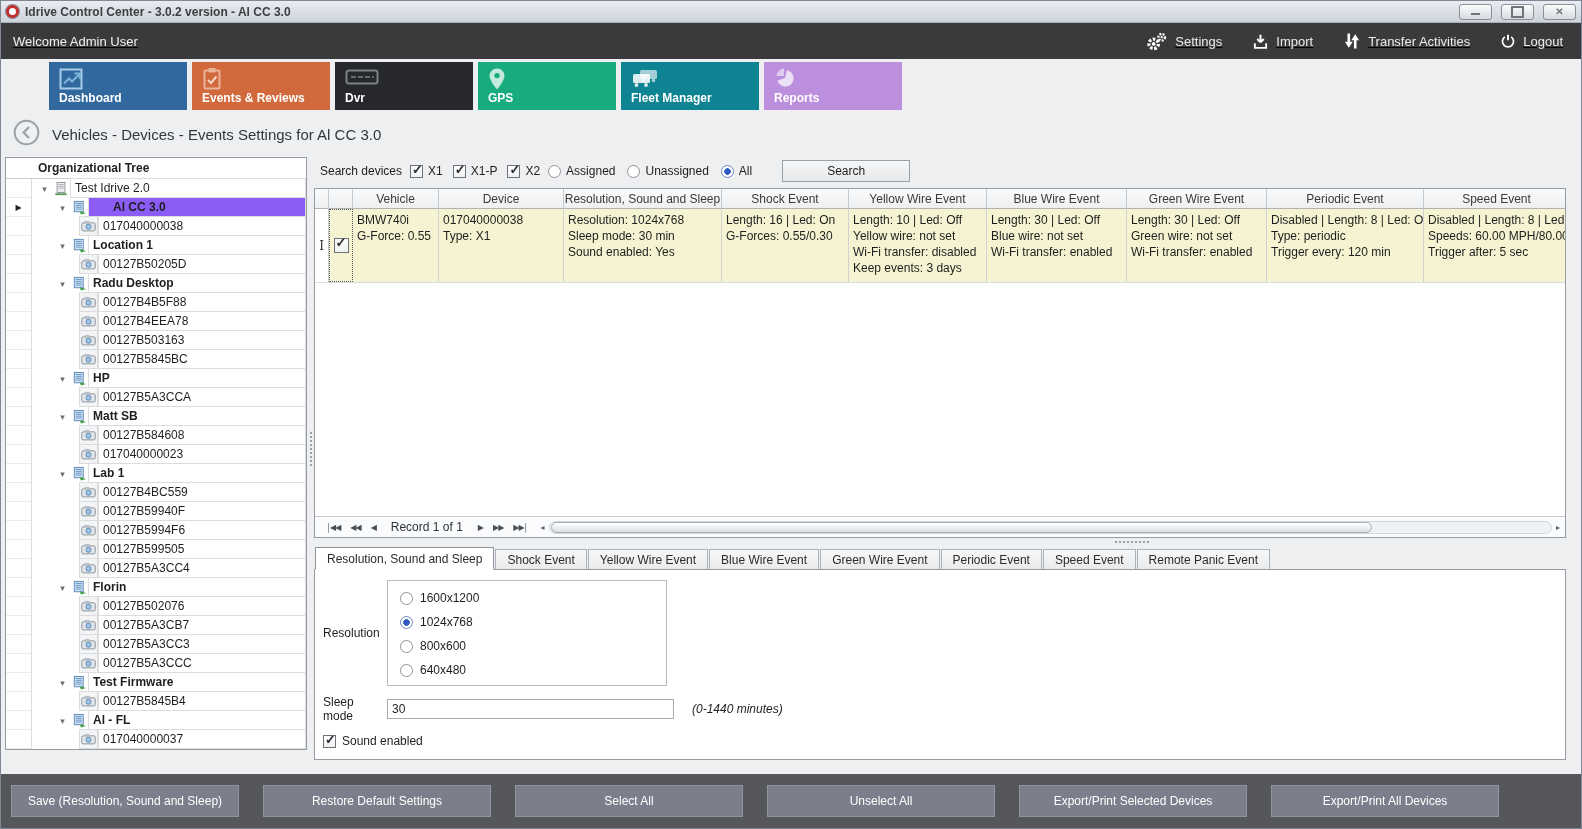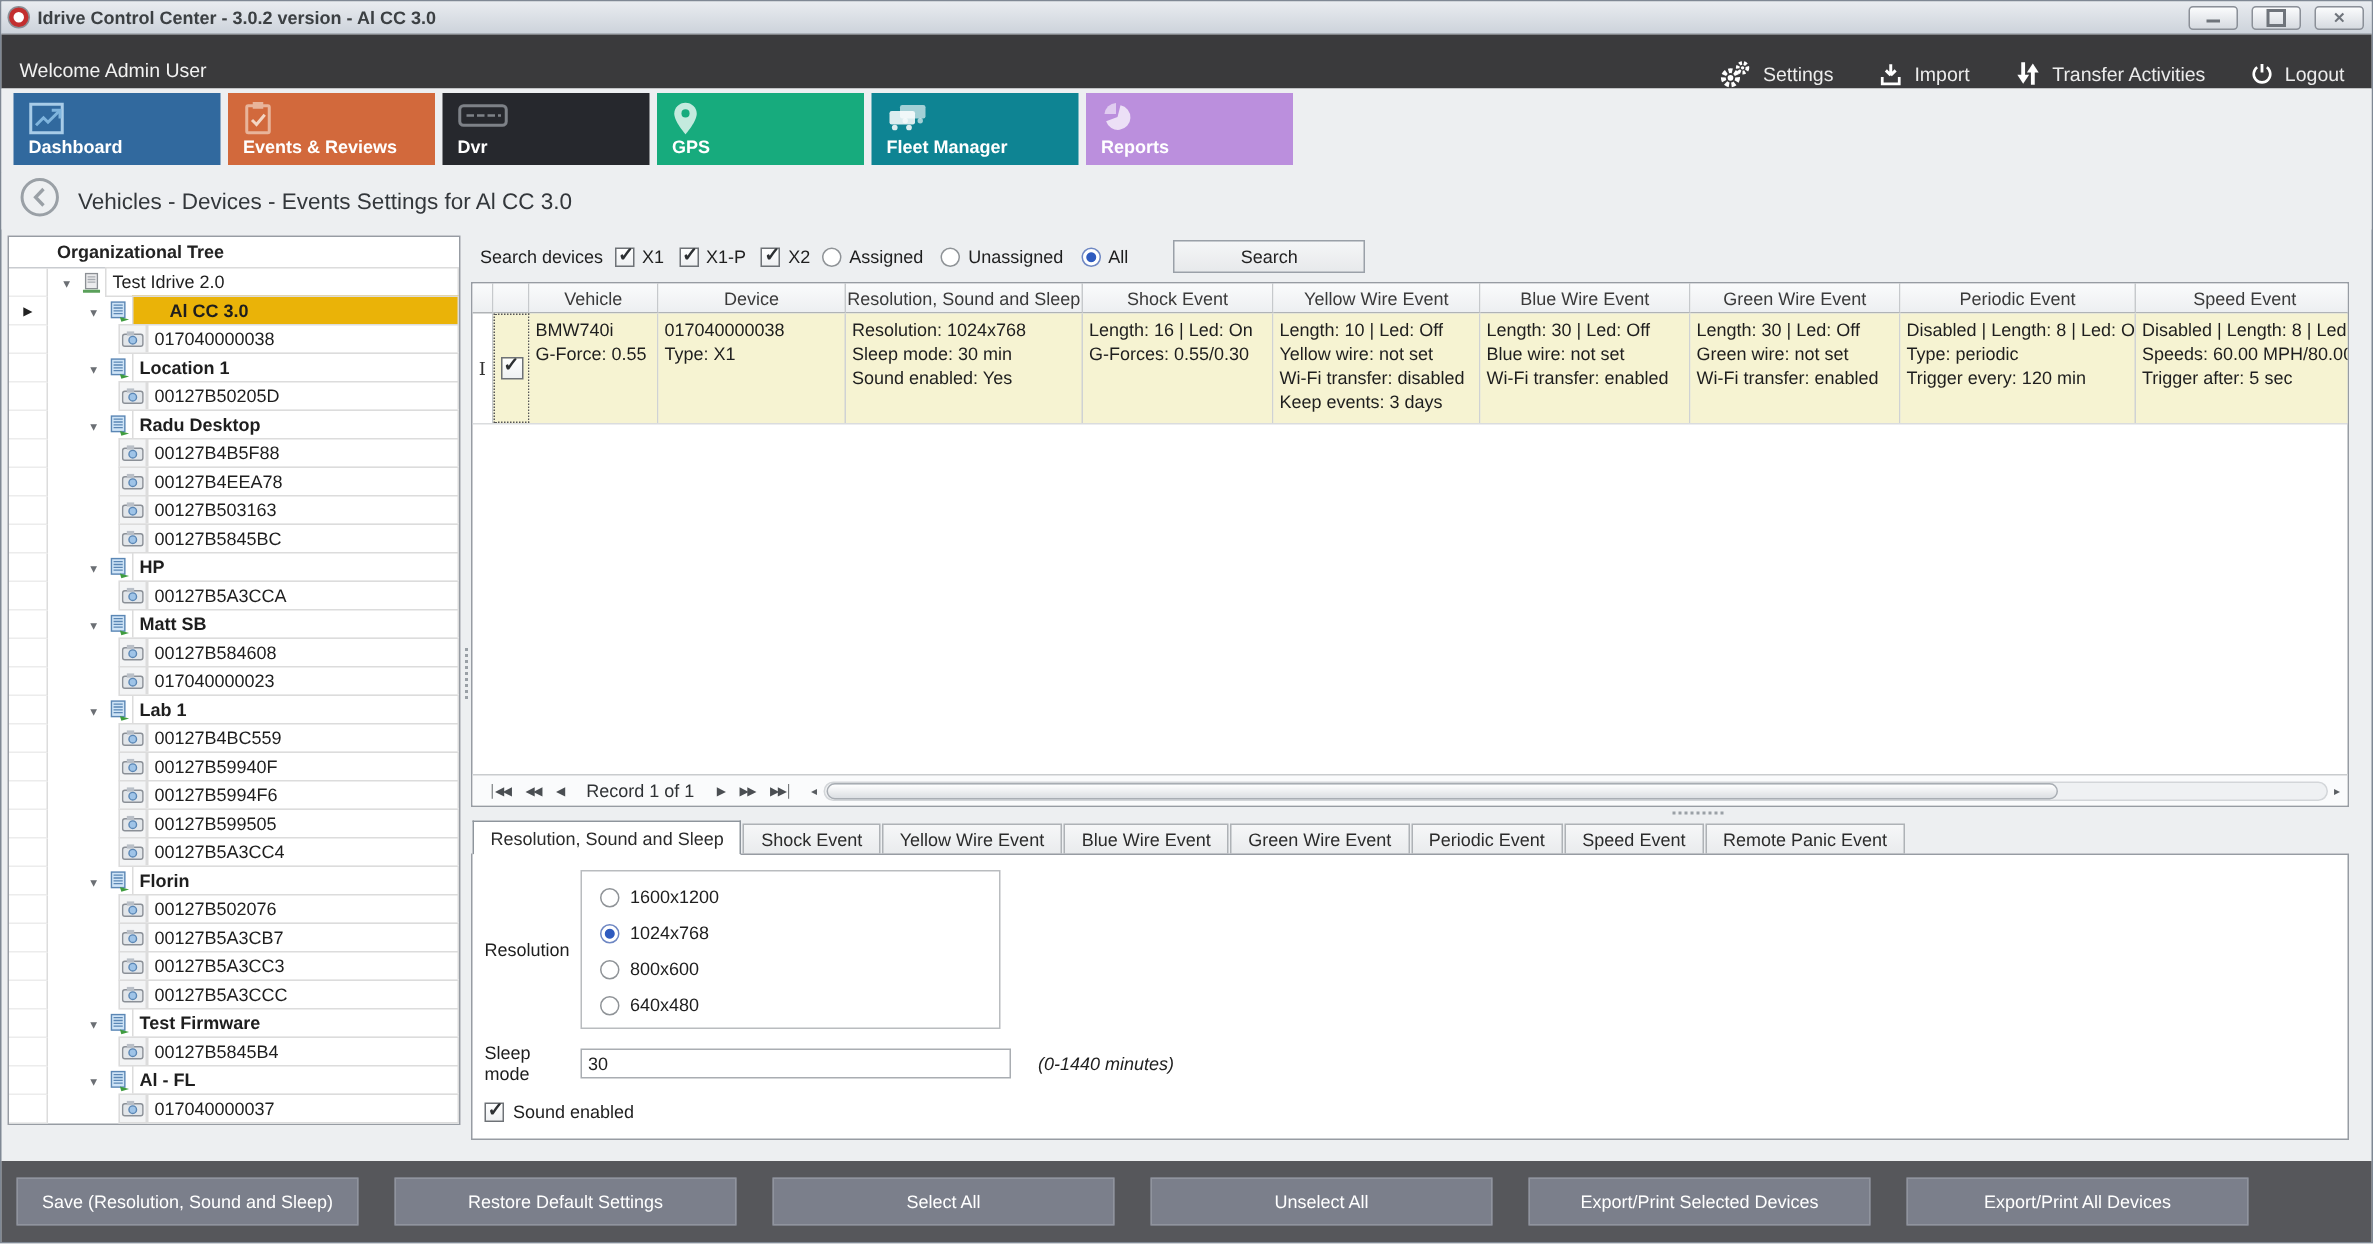--- a/index.html
+++ b/index.html
@@ -12,28 +12,28 @@
     background:linear-gradient(#e9ecf0,#cdd3db); border-bottom:1px solid #aab0b8; }
   .app-logo { width:13px; height:13px; border-radius:50%; border:3px solid #c32f2f; background:#fff; box-shadow:0 0 0 1px #8a8f96; flex:none; }
   .titlebar .title { font-size:12px; font-weight:bold; color:#3c4043; flex:1; white-space:nowrap; overflow:hidden; }
   .win-btn { width:33px; height:16px; border:1px solid #8b9098; border-radius:3px;
     background:linear-gradient(#fbfcfd,#d6dae0); display:flex; align-items:center; justify-content:center; margin-left:3px; }
   .win-btn.min::after { content:""; width:9px; height:2px; background:#6f747b; margin-top:5px; }
   .win-btn.max::after { content:""; width:9px; height:8px; border:2px solid #6f747b; }
   .win-btn.close::after { content:"✕"; color:#6f747b; font-weight:bold; font-size:10px; }
 
   
-  .topbar { height:36px; flex:none; background:#3a3a3c; display:flex; padding:16px 18px 0 12px; }
+  .topbar { height:36px; flex:none; background:#3a3a3c; display:flex; align-items:center; padding:0 18px 0 12px;text-decoration:underline; }
   .welcome { color:#f2f2f2; font-size:13px; flex:1; }
   .topbar-actions { display:flex; align-items:center; gap:30px; }
   .tb-action { display:flex; align-items:center; gap:7px; color:#ececec; font-size:13px; cursor:default; }
   .tb-action svg { display:block; }
 
   
-  .tiles { height:56px; flex:none; background:#edeff1; display:flex; gap:5px; padding:3px 0 0 8px; }
+  .tiles { height:56px; flex:none; background:#edeff1; display:flex; gap:5px; padding:3px 0 0 8px;margin-left:40px; }
   .tile { width:138px; height:48px; position:relative; color:#fff; flex:none; }
   .tile .tile-icon { position:absolute; top:5px; left:10px; }
   .tile .tile-label { position:absolute; bottom:5px; left:10px; font-size:12px; font-weight:bold; white-space:nowrap; }
 
   
   .breadcrumb { height:38px; flex:none; display:flex; align-items:center; gap:12px; padding-left:12px; background:#edeff1; }
   .bc-title { font-size:15px; color:#33373b; }
 
   
   .main { flex:1; display:flex; padding:4px 15px 0 4px; gap:7px; position:relative; }
@@ -45,21 +45,21 @@
   .tree-row { height:19px; display:flex; align-items:stretch; font-size:12px; color:#1e1e1e; }
   .tree-gutter { width:26px; flex:none; border-right:1px solid #dcdcdc; border-bottom:1px solid #ececec;
     display:flex; align-items:center; justify-content:center; font-size:8px; color:#222; }
   .tree-indent { flex:none; }
   .tree-arrow { width:13px; flex:none; display:flex; align-items:center; justify-content:center; font-size:9px; color:#6b6f74; }
   .tree-ico { width:19px; flex:none; display:flex; align-items:center; justify-content:center; }
   .tree-ico.chip { border:1px solid #dcdcdc; background:#f3f4f5; margin-top:-1px; }
   .tree-label { flex:1; border:1px solid #dcdcdc; margin-top:-1px; display:flex; align-items:center;
     padding-left:4px; overflow:hidden; white-space:nowrap; background:#fff; }
   .tree-row.group .tree-label { font-weight:bold; }
-  .tree-row.selected .tree-label { background:#eab308;padding-left:24px; }
+  .tree-row.selected .tree-label { background:#8b5cf6;padding-left:24px; }
 
   
   .content { flex:1; display:flex; flex-direction:column; min-width:0; }
   .search-row { height:26px; flex:none; display:flex; align-items:center; font-size:12px; color:#1e1e1e;
     margin:1px 0 4px 6px; gap:8px; }
   .cb { width:13px; height:13px; border:1px solid #6e7277; background:linear-gradient(#fff,#eef0f2); position:relative; flex:none; }
   .cb.checked::after { content:"✓"; position:absolute; left:1px; top:-4px; font-size:13px; font-weight:bold; color:#2d3033; }
   .rb { width:13px; height:13px; border-radius:50%; border:1px solid #8f9397; background:#fff; flex:none; }
   .rb.sel { border-color:#6e87c3; background:radial-gradient(circle at 50% 50%, #2f5bbf 0 3px, #fff 3.6px); }
   .opt { display:flex; align-items:center; gap:5px; }

